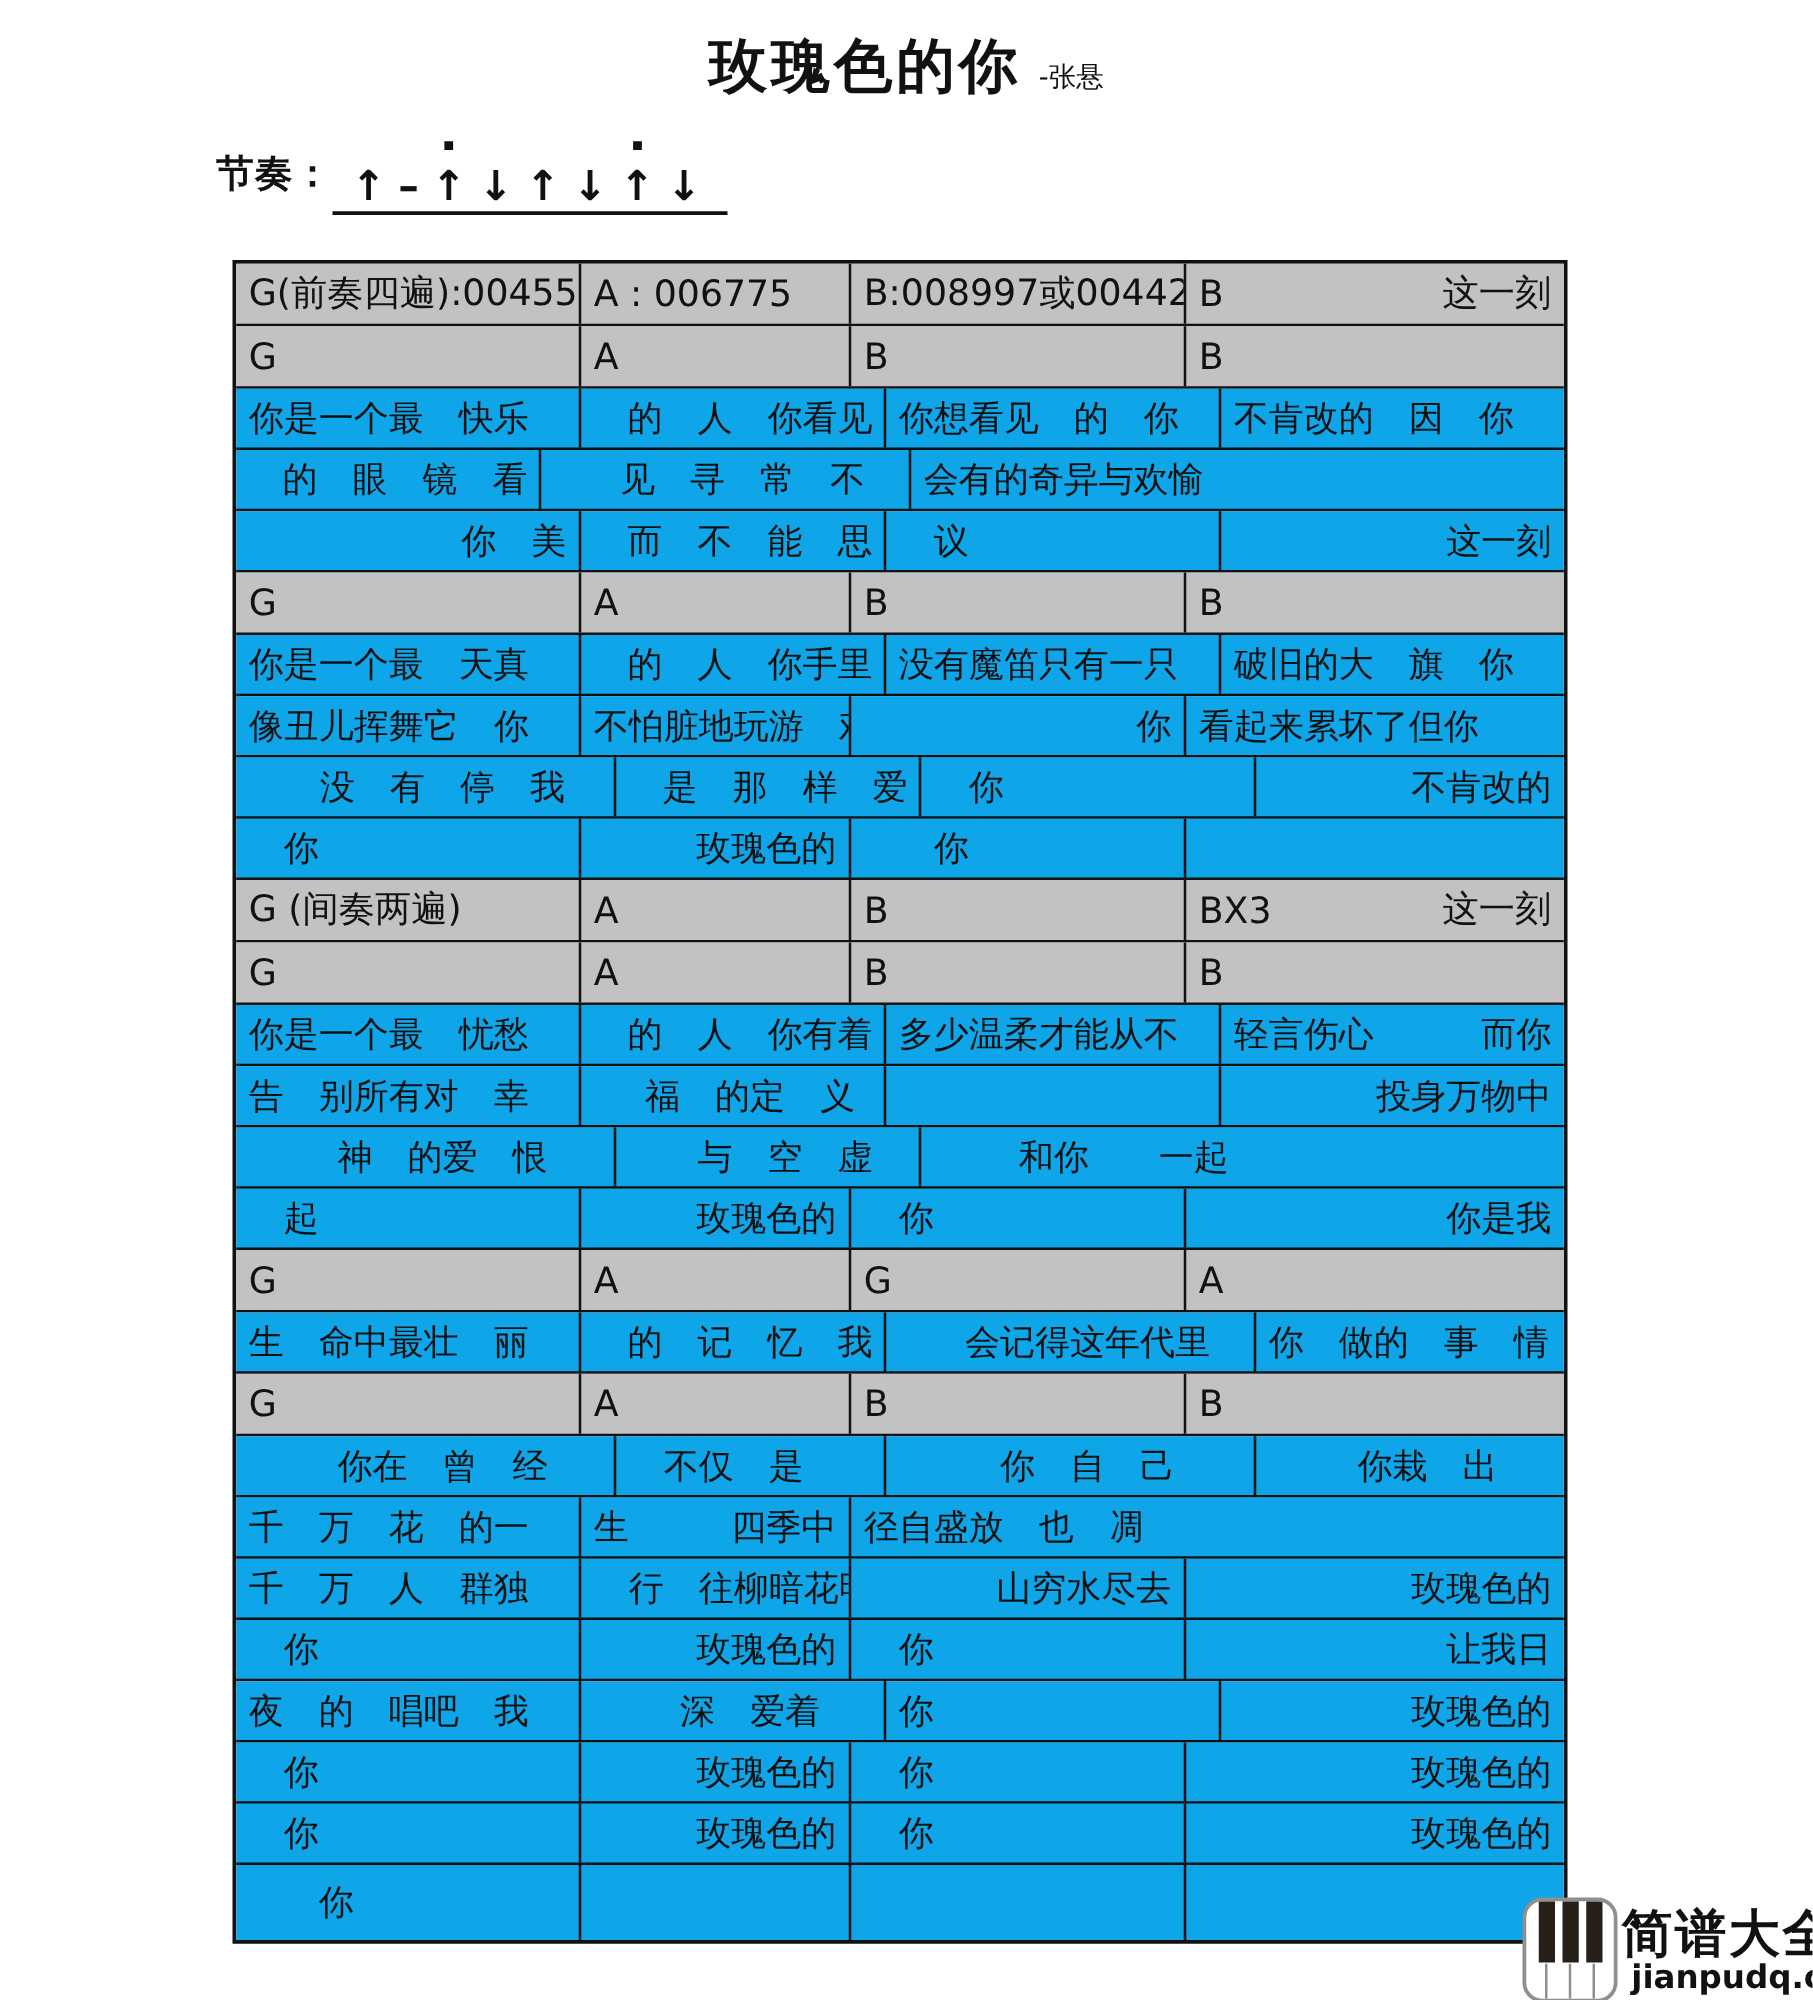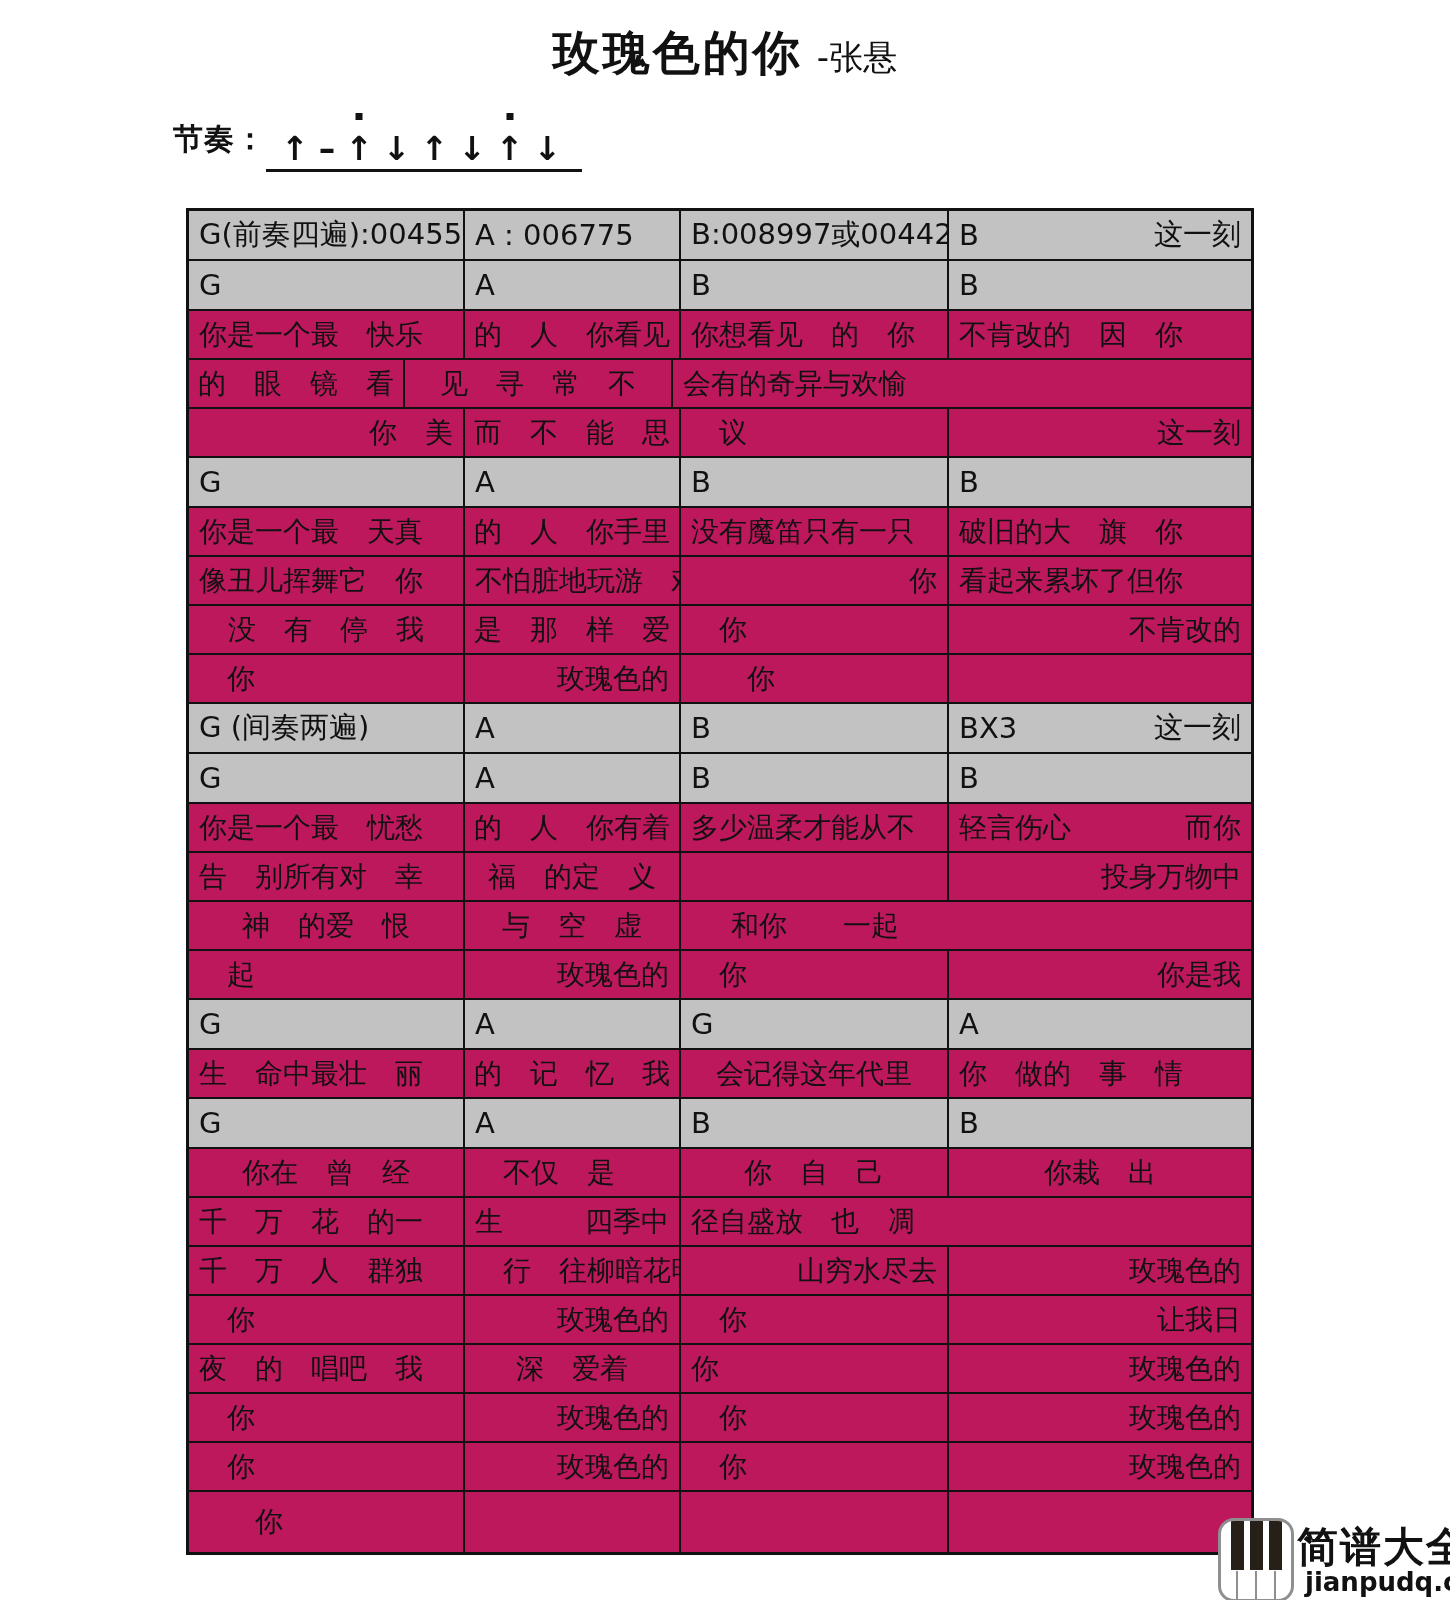--- a/index.html
+++ b/index.html
@@ -3,45 +3,45 @@
 <meta charset="utf-8">
 <style>
   html,body{margin:0;padding:0;}
   body{
     width:1450px;height:1600px;background:#ffffff;position:relative;overflow:hidden;
     font-family:"DejaVu Sans","Liberation Sans",sans-serif;color:#111;
   }
   
   .title-wrap{position:absolute;top:22px;left:0;width:100%;text-align:center;white-space:nowrap;}
   .title-main{font-size:47px;font-weight:600;letter-spacing:3px;}
-  .title-artist{font-size:34px;font-weight:500;margin-left:14px;}
+  .title-artist{font-size:22px;font-weight:500;margin-left:14px;}
   
   .rhythm{position:absolute;left:173px;top:112px;display:flex;align-items:center;}
   .rhythm-label{font-size:30px;font-weight:600;padding-bottom:6px;letter-spacing:1px;}
   .arrows{display:flex;align-items:flex-end;border-bottom:3px solid #111;padding:20px 16px 4px 10px;}
   .arrow{position:relative;font-size:33px;font-weight:700;line-height:1;margin:0 5px;}
   .arrow .dot{position:absolute;top:-19px;left:50%;transform:translateX(-50%);
     width:7px;height:7px;background:#111;display:block;}
   
   .sheet{position:absolute;left:186px;top:208px;width:1062px;border:3px solid #111;background:#fff;}
   .row{display:flex;box-sizing:border-box;border-bottom:2px solid #111;}
   .row.chord{background:#c2c2c2;height:50px;}
-  .row.lyric{background:#be185d;height:49px;}
+  .row.lyric{background:#0ea5e9;height:49px;}
   .row.last{height:60px;border-bottom:none;}
   .cell{box-sizing:border-box;display:flex;align-items:center;padding:0 10px;
     border-right:2px solid #111;overflow:hidden;white-space:pre;}
   .cell:last-child{border-right:none;}
   .w0{width:276px;flex:none;}
   .w1{width:216px;flex:none;}
   .w2{width:268px;flex:none;}
   .w3{flex:1;}
   .chord .cell{font-size:29px;font-weight:500;}
   .lyric .cell{font-size:28px;font-weight:500;}
   .cell.l{justify-content:flex-start;}
-  .cell.c{justify-content:center;}
+  .cell.c{justify-content:center;margin-left:28px;}
   .cell.r{justify-content:flex-end;}
   .cell.j{justify-content:space-between;}
   
   .watermark{position:absolute;left:1218px;top:1518px;display:flex;align-items:center;}
   .piano-icon{position:relative;width:70px;height:78px;background:#fff;border:3px solid #8f8f8f;
     border-radius:16px;overflow:hidden;flex:none;}
   .piano-icon .bk{position:absolute;top:0;width:13px;height:49px;background:#262019;}
   .bk1{left:10px}.bk2{left:29px}.bk3{left:48px}
   .piano-icon .wl{position:absolute;bottom:0;width:2px;height:28px;background:#8f8f8f;}
   .wl1{left:15px}.wl2{left:34px}.wl3{left:53px}

